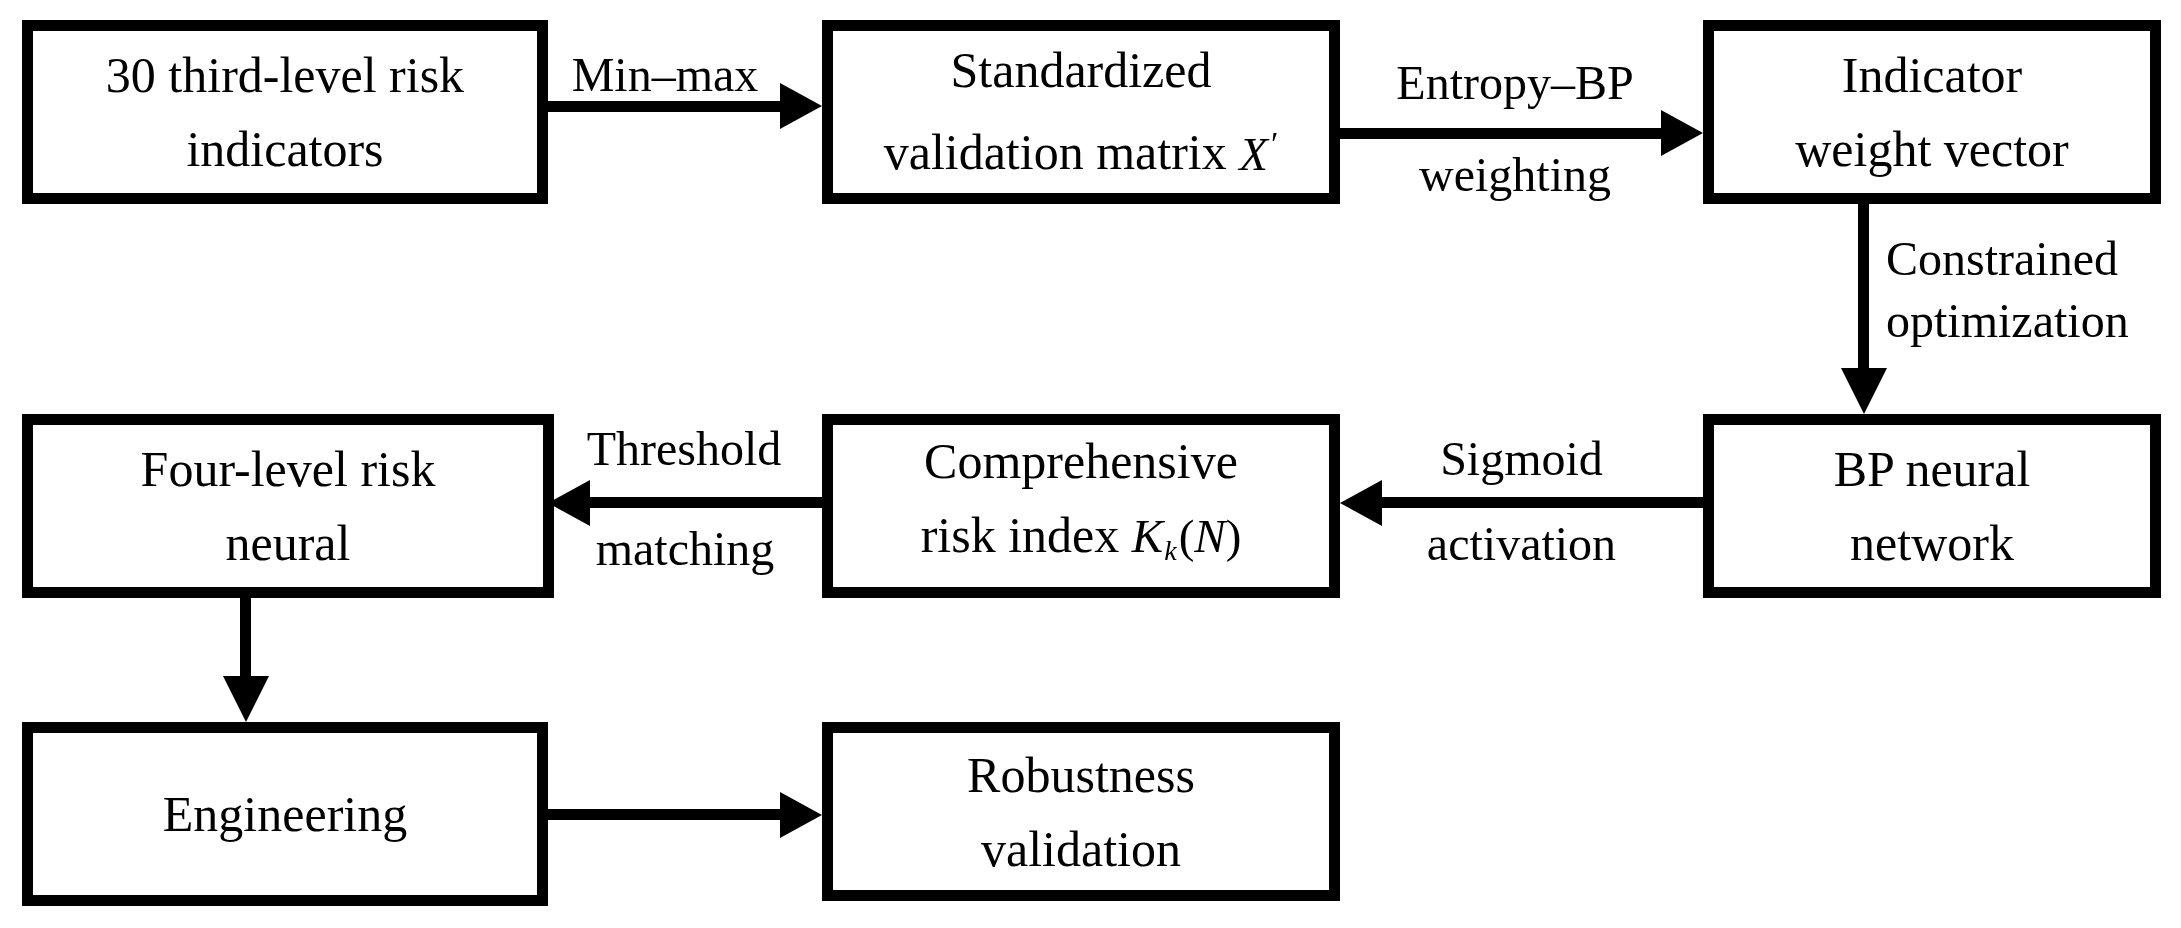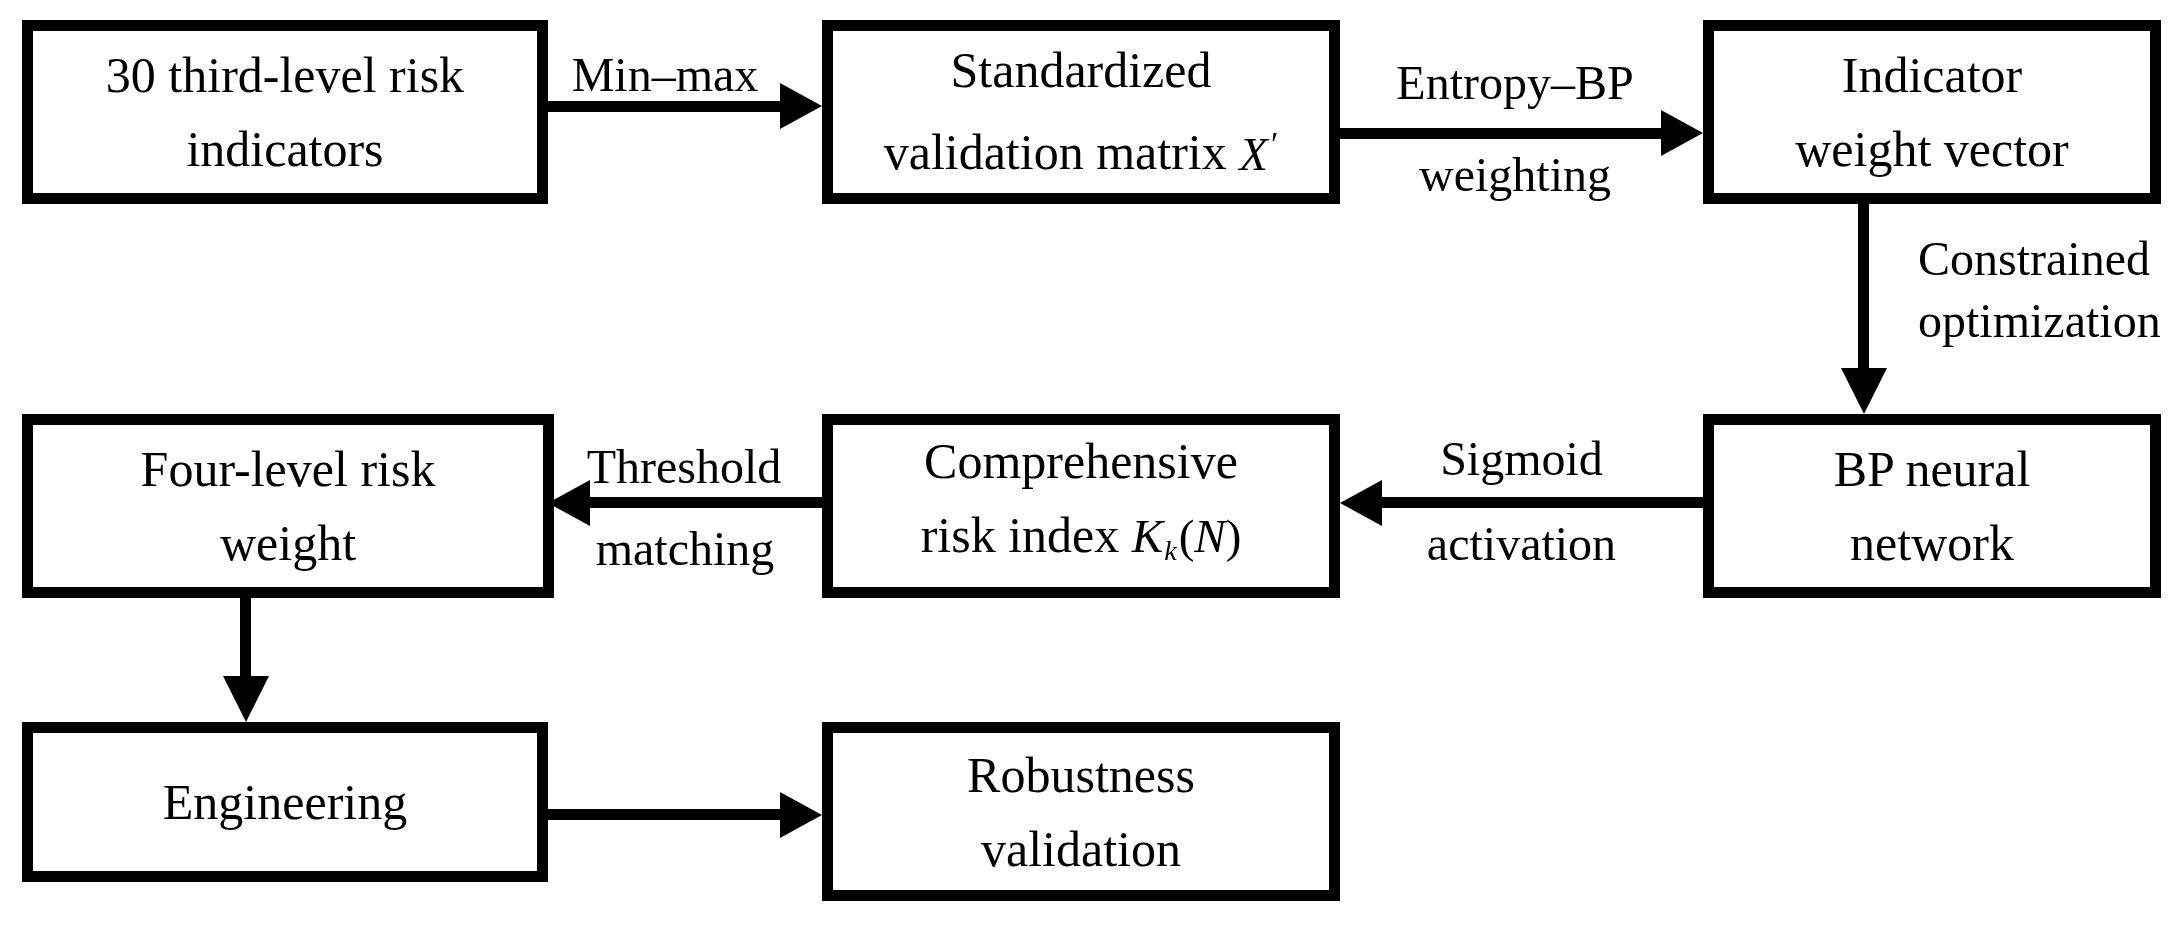--- a/index.html
+++ b/index.html
@@ -26,21 +26,21 @@
     line-height: 74px;
     white-space: nowrap;
   }
   .edge-label {
     position: absolute;
     font-size: 48px;
     line-height: 58px;
     text-align: center;
     white-space: nowrap;
   }
-  .edge-label.left-align { text-align: left; margin-left: 32px; }
+  .edge-label.left-align { text-align: left; }
   .hline { position: absolute; height: 11px; background: var(--ink); }
   .vline { position: absolute; width: 11px; background: var(--ink); }
   .head-right {
     position: absolute; width: 0; height: 0;
     border-top: 23px solid transparent;
     border-bottom: 23px solid transparent;
     border-left: 42px solid var(--ink);
   }
   .head-left {
     position: absolute; width: 0; height: 0;
@@ -83,34 +83,34 @@
     <div><span>validation matrix </span><span class="math"><span class="mvar">X</span><span class="mprime">′</span></span></div>
   </div>
 
   <div class="box" style="left:1703px;top:20px;width:458px;height:184px">
     <div>Indicator</div>
     <div>weight vector</div>
   </div>
 
   <div class="box" style="left:22px;top:414px;width:532px;height:184px">
     <div>Four-level risk</div>
-    <div>weight</div>
+    <div>neural</div>
   </div>
 
   <div class="box" style="left:822px;top:414px;width:518px;height:184px">
     <div>Comprehensive</div>
     <div><span>risk index </span><span class="math"><span class="mvar">K</span><span class="msub">k</span><span>(</span><span class="mvar">N</span><span>)</span></span></div>
   </div>
 
   <div class="box" style="left:1703px;top:414px;width:458px;height:184px">
     <div>BP neural</div>
     <div>network</div>
   </div>
 
-  <div class="box" style="left:22px;top:722px;width:526px;height:160px">
+  <div class="box" style="left:22px;top:722px;width:526px;height:184px">
     <div>Engineering</div>
   </div>
 
   <div class="box" style="left:822px;top:722px;width:518px;height:179px">
     <div>Robustness</div>
     <div>validation</div>
   </div>
 
   <div class="hline" style="left:548px;top:101px;width:240px"></div>
   <div class="head-right" style="left:780px;top:83px"></div>
@@ -126,21 +126,21 @@
   <div class="edge-label left-align" style="left:1886px;top:230px">Constrained</div>
   <div class="edge-label left-align" style="left:1886px;top:292px">optimization</div>
 
   <div class="hline" style="left:1375px;top:497px;width:328px"></div>
   <div class="head-left" style="left:1340px;top:480px"></div>
   <div class="edge-label" style="left:1340px;top:430px;width:363px">Sigmoid</div>
   <div class="edge-label" style="left:1340px;top:515px;width:363px">activation</div>
 
   <div class="hline" style="left:583px;top:497px;width:239px"></div>
   <div class="head-left" style="left:548px;top:480px"></div>
-  <div class="edge-label" style="left:548px;top:438px;width:272px">Threshold</div>
+  <div class="edge-label" style="left:548px;top:420px;width:272px">Threshold</div>
   <div class="edge-label" style="left:548px;top:520px;width:274px">matching</div>
 
   <div class="vline" style="left:240px;top:598px;height:88px"></div>
   <div class="head-down" style="left:223px;top:676px"></div>
 
   <div class="hline" style="left:548px;top:809px;width:240px"></div>
   <div class="head-right" style="left:780px;top:792px"></div>
 
 </div>
 

